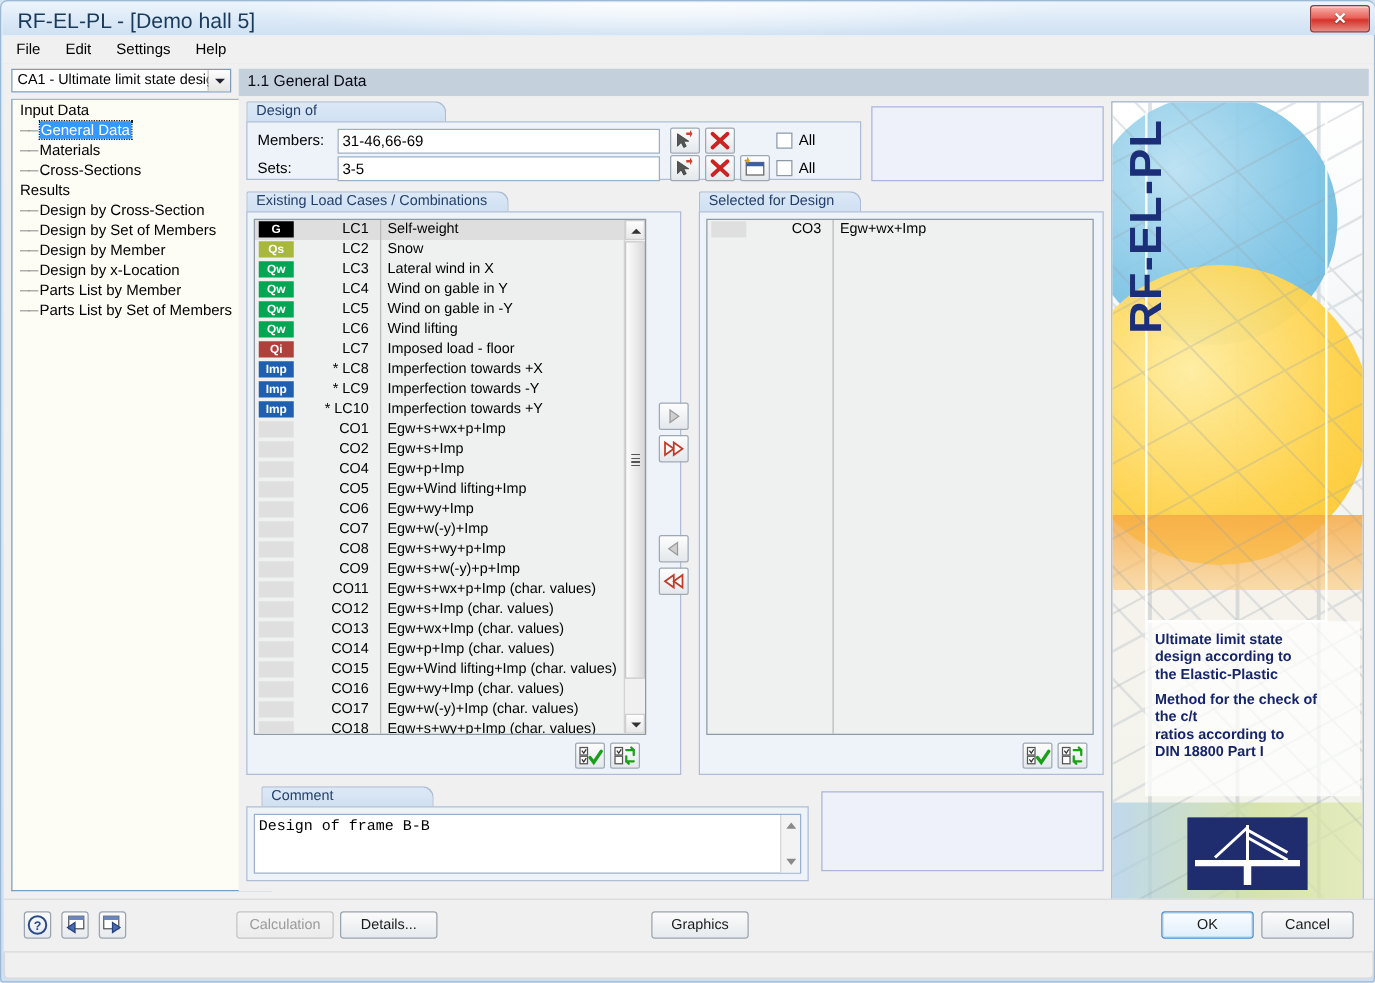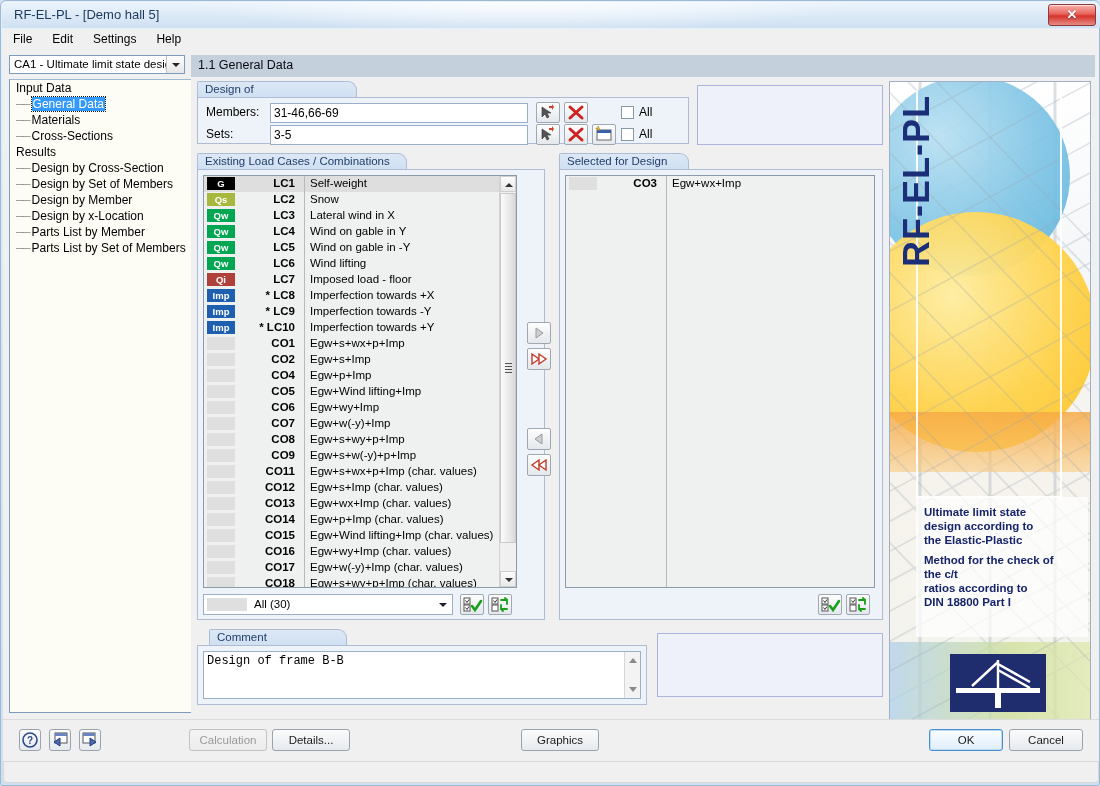--- a/index.html
+++ b/index.html
@@ -24,21 +24,21 @@
     background:linear-gradient(180deg,#ecf4fb 0%,#dbe9f7 55%,#cfe1f2 100%);
     border-radius:5px 5px 0 0;
     overflow:hidden;
   }
   .titlebar .glow{
     position:absolute;left:170px;top:-40px;width:700px;height:70px;
     background:radial-gradient(ellipse at center,rgba(255,255,255,.95) 0%,rgba(255,255,255,0) 70%);
   }
   .title-text{
     position:absolute;left:12px;top:5px;
-    font-size:13px;color:#1a3a5c;
+    font-size:17px;color:#1a3a5c;
     white-space:nowrap;
   }
   .closebtn{
     position:absolute;right:4px;top:2px;width:46px;height:20px;
     border:1px solid #8a3a3a;border-radius:3px;
     background:linear-gradient(180deg,#f8b3ac 0%,#e8645c 45%,#d6322a 55%,#e68d86 100%);
     box-shadow:inset 0 1px 0 rgba(255,255,255,.6);
     cursor:pointer;
   }
   .closebtn .x{
@@ -170,21 +170,21 @@
   }
   .lrow.first{background:#dedede;}
   .lrow .badge{
     position:absolute;left:3px;top:1px;width:28px;height:13px;
     font-size:9.5px;font-weight:bold;color:#fff;text-align:center;line-height:13px;
     box-sizing:border-box;
   }
   .lrow .badge.none{background:#dfdfdf;border:none;}
   .lrow .code{
     position:absolute;left:35px;top:1px;width:56px;
-    font-size:11.5px;color:#000;text-align:right;font-weight:bold;
+    font-size:11.5px;color:#000;text-align:right;
   }
   .lrow .desc{
     position:absolute;left:106px;top:1px;font-size:11.5px;color:#000;
   }
   .vline{position:absolute;width:1px;background:#b9b9b9;}
   
   .vsb{
     position:absolute;width:16px;background:#f0f0f0;border-left:1px solid #d2d2d2;
   }
   .vsb .ar{
@@ -599,25 +599,20 @@
                 </div>
               <div class="thumb" style="top:17px;height:350px;">
                   <div class="grip"></div>
                 </div>
               <div class="ar dn">
                   <i></i>
                 </div>
             </div>
           </div>
 
-          <div class="filtercombo" style="left:5px;top:424px;width:250px;">
-            <div class="sw"></div>
-            <div class="t">All (30)</div>
-            <div class="ab"></div>
-          </div>
           <div class="minibtn" style="left:262px;top:424px;width:24px;height:21px;">
             <svg width="22" height="19" viewBox="0 0 22 19">
               <rect x="3" y="3" width="6" height="6" fill="#fff" stroke="#555"></rect>
               <rect x="3" y="10" width="6" height="6" fill="#fff" stroke="#555"></rect>
               <path d="M4.5 5.5 l1.5 2 l2 -3" stroke="#333" stroke-width="1" fill="none"></path>
               <path d="M4.5 12.5 l1.5 2 l2 -3" stroke="#333" stroke-width="1" fill="none"></path>
               <path d="M11 11 l3 4 l6 -9" stroke="#18a018" stroke-width="2.6" fill="none" stroke-linecap="round"></path>
             </svg>
           </div>
           <div class="minibtn" style="left:290px;top:424px;width:24px;height:21px;">

